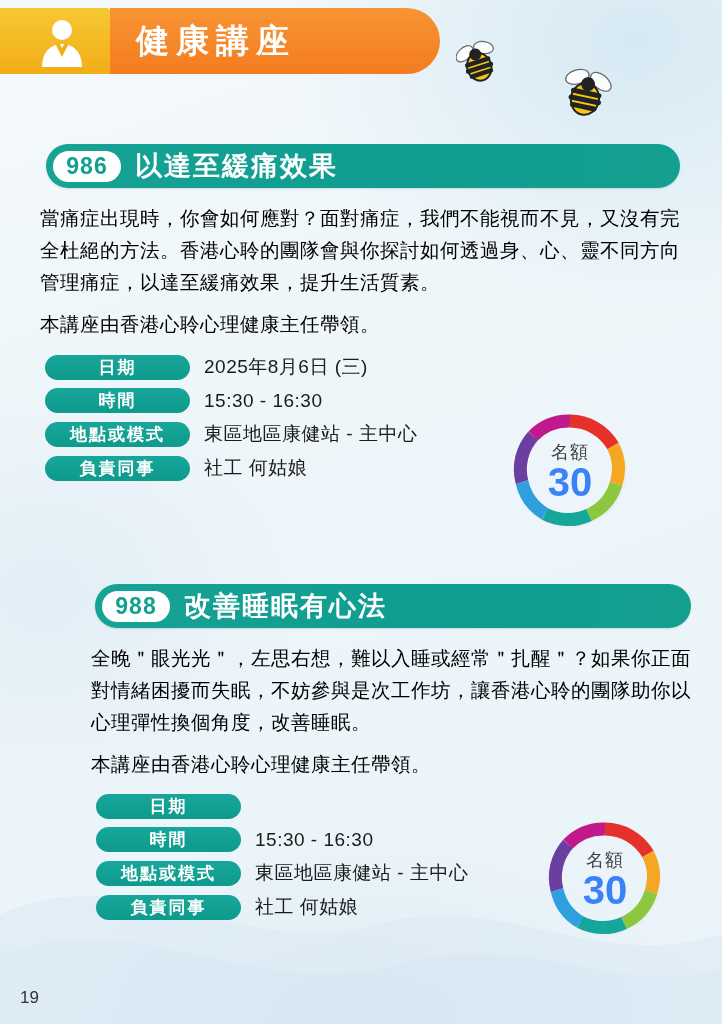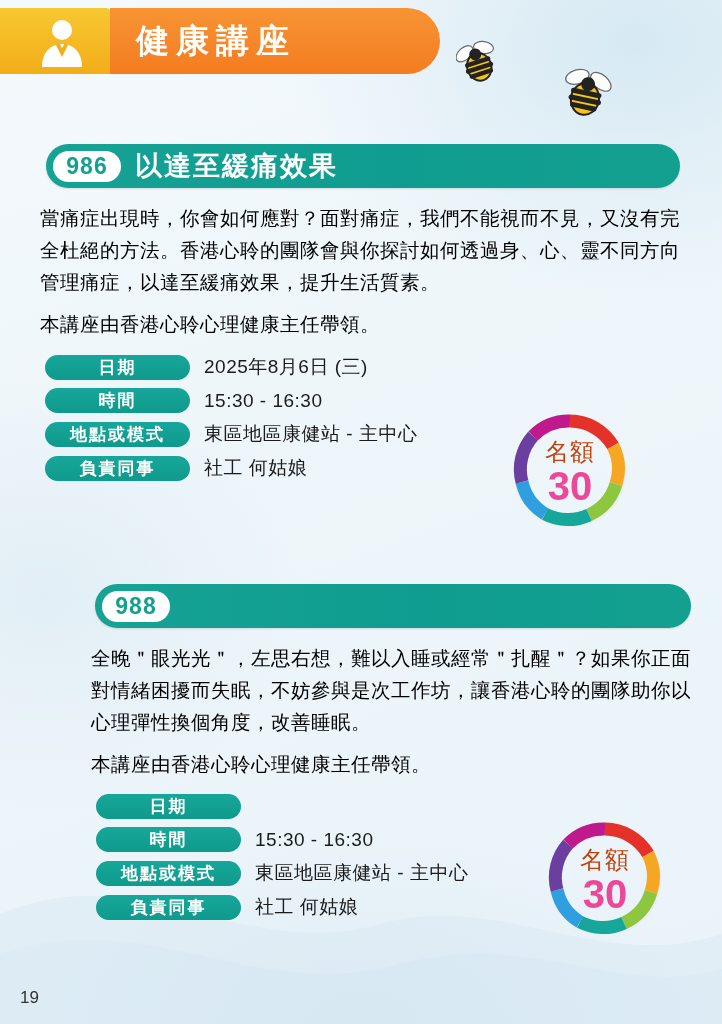--- a/index.html
+++ b/index.html
@@ -145,28 +145,28 @@
   .quota svg { position: absolute; inset: 0; }
   .quota-inner {
     position: absolute;
     inset: 0;
     display: flex;
     flex-direction: column;
     align-items: center;
     justify-content: center;
   }
   .quota-label {
-    font-size: 24px;
-    color: #c2410c;
+    font-size: 18px;
+    color: #404040;
     letter-spacing: 1px;
     margin-bottom: -2px;
   }
   .quota-number {
     font-size: 40px;
-    color: #ec4899;
+    color: #3b82f6;
     font-weight: bold;
     line-height: 1;
   }
 
   .page-number {
     position: absolute;
     left: 20px;
     bottom: 16px;
     font-size: 17px;
     color: #333;
@@ -266,20 +266,21 @@
   <div class="quota-inner">
     <div class="quota-label">名額</div>
     <div class="quota-number">30</div>
   </div>
 </div>
 
 <div class="session" style="top:584px;padding-left:11px;">
   <div style="margin:0 42px 0 84px;">
     <div class="title-bar">
       <div class="badge">988</div>
+      <div class="title-text">改善睡眠有心法</div>
     </div>
   </div>
   <div style="margin:0 42px 0 80px;">
     <div class="para lead">全晚＂眼光光＂，左思右想，難以入睡或經常＂扎醒＂？如果你正面對情緒困擾而失眠，不妨參與是次工作坊，讓香港心聆的團隊助你以心理彈性換個角度，改善睡眠。</div>
     <div class="para note">本講座由香港心聆心理健康主任帶領。</div>
 
     <div style="margin-left:5px; margin-top:14px;">
       <div class="info-row">
         <div class="info-label">日期</div>
       </div>

